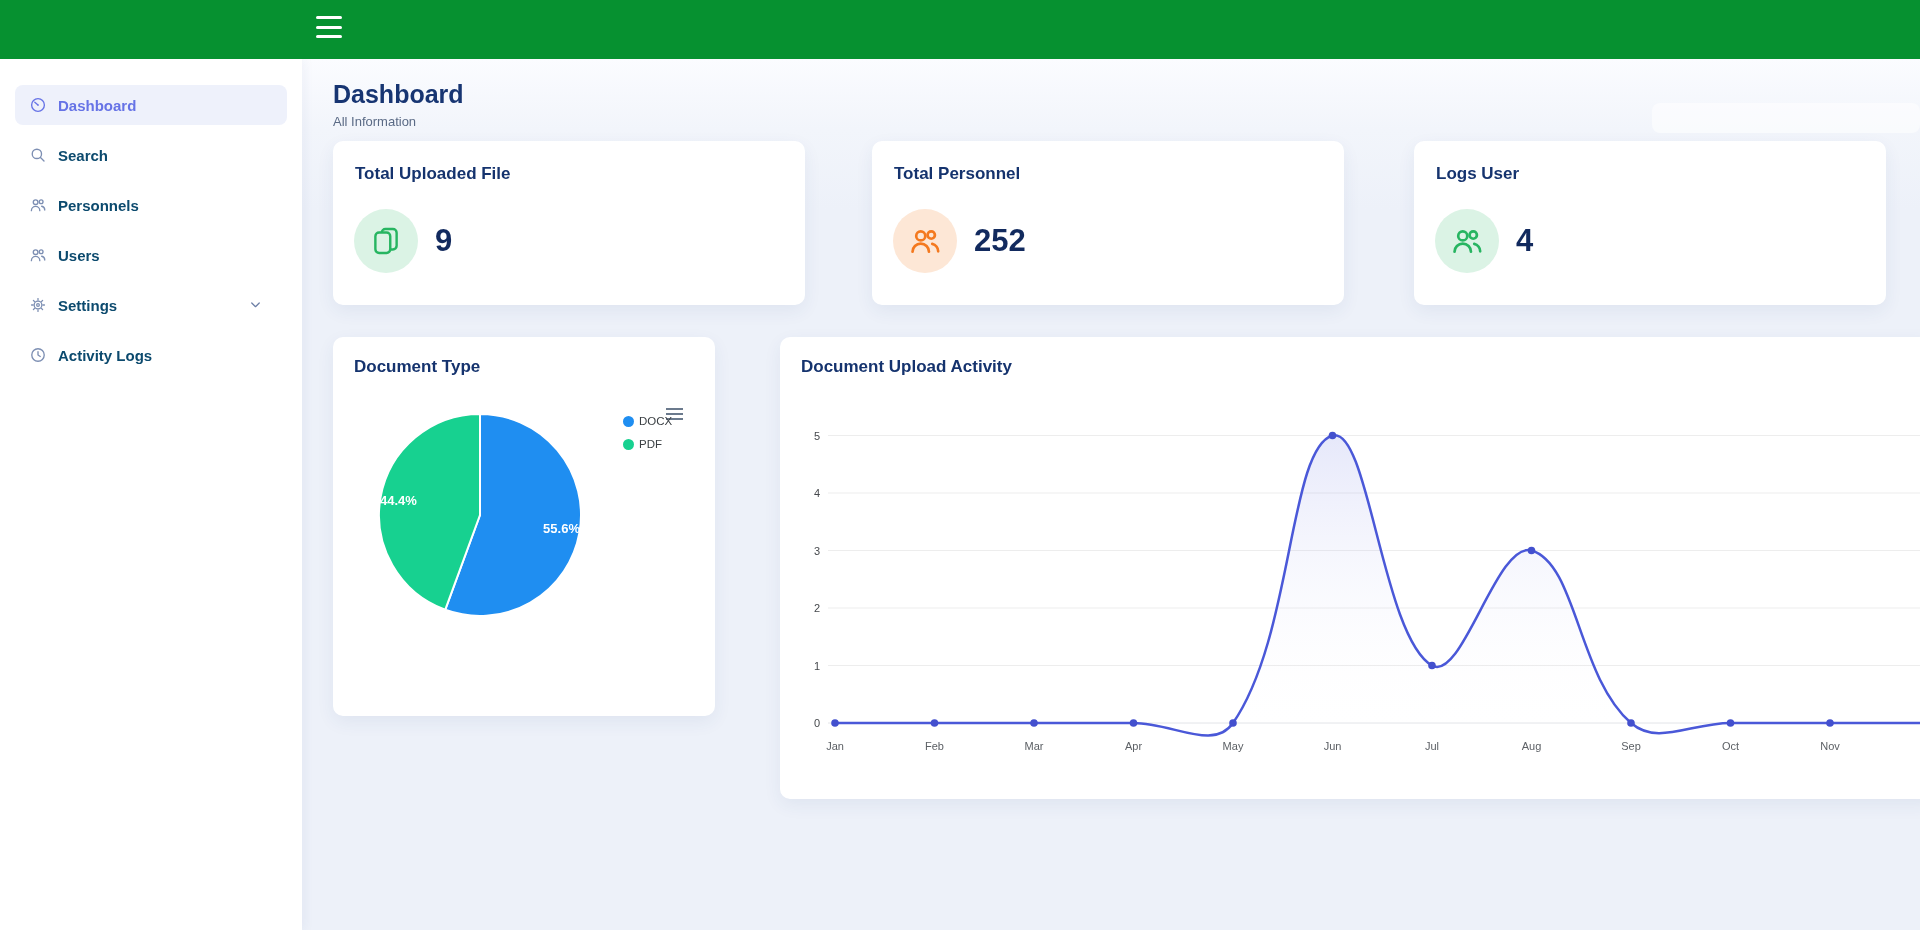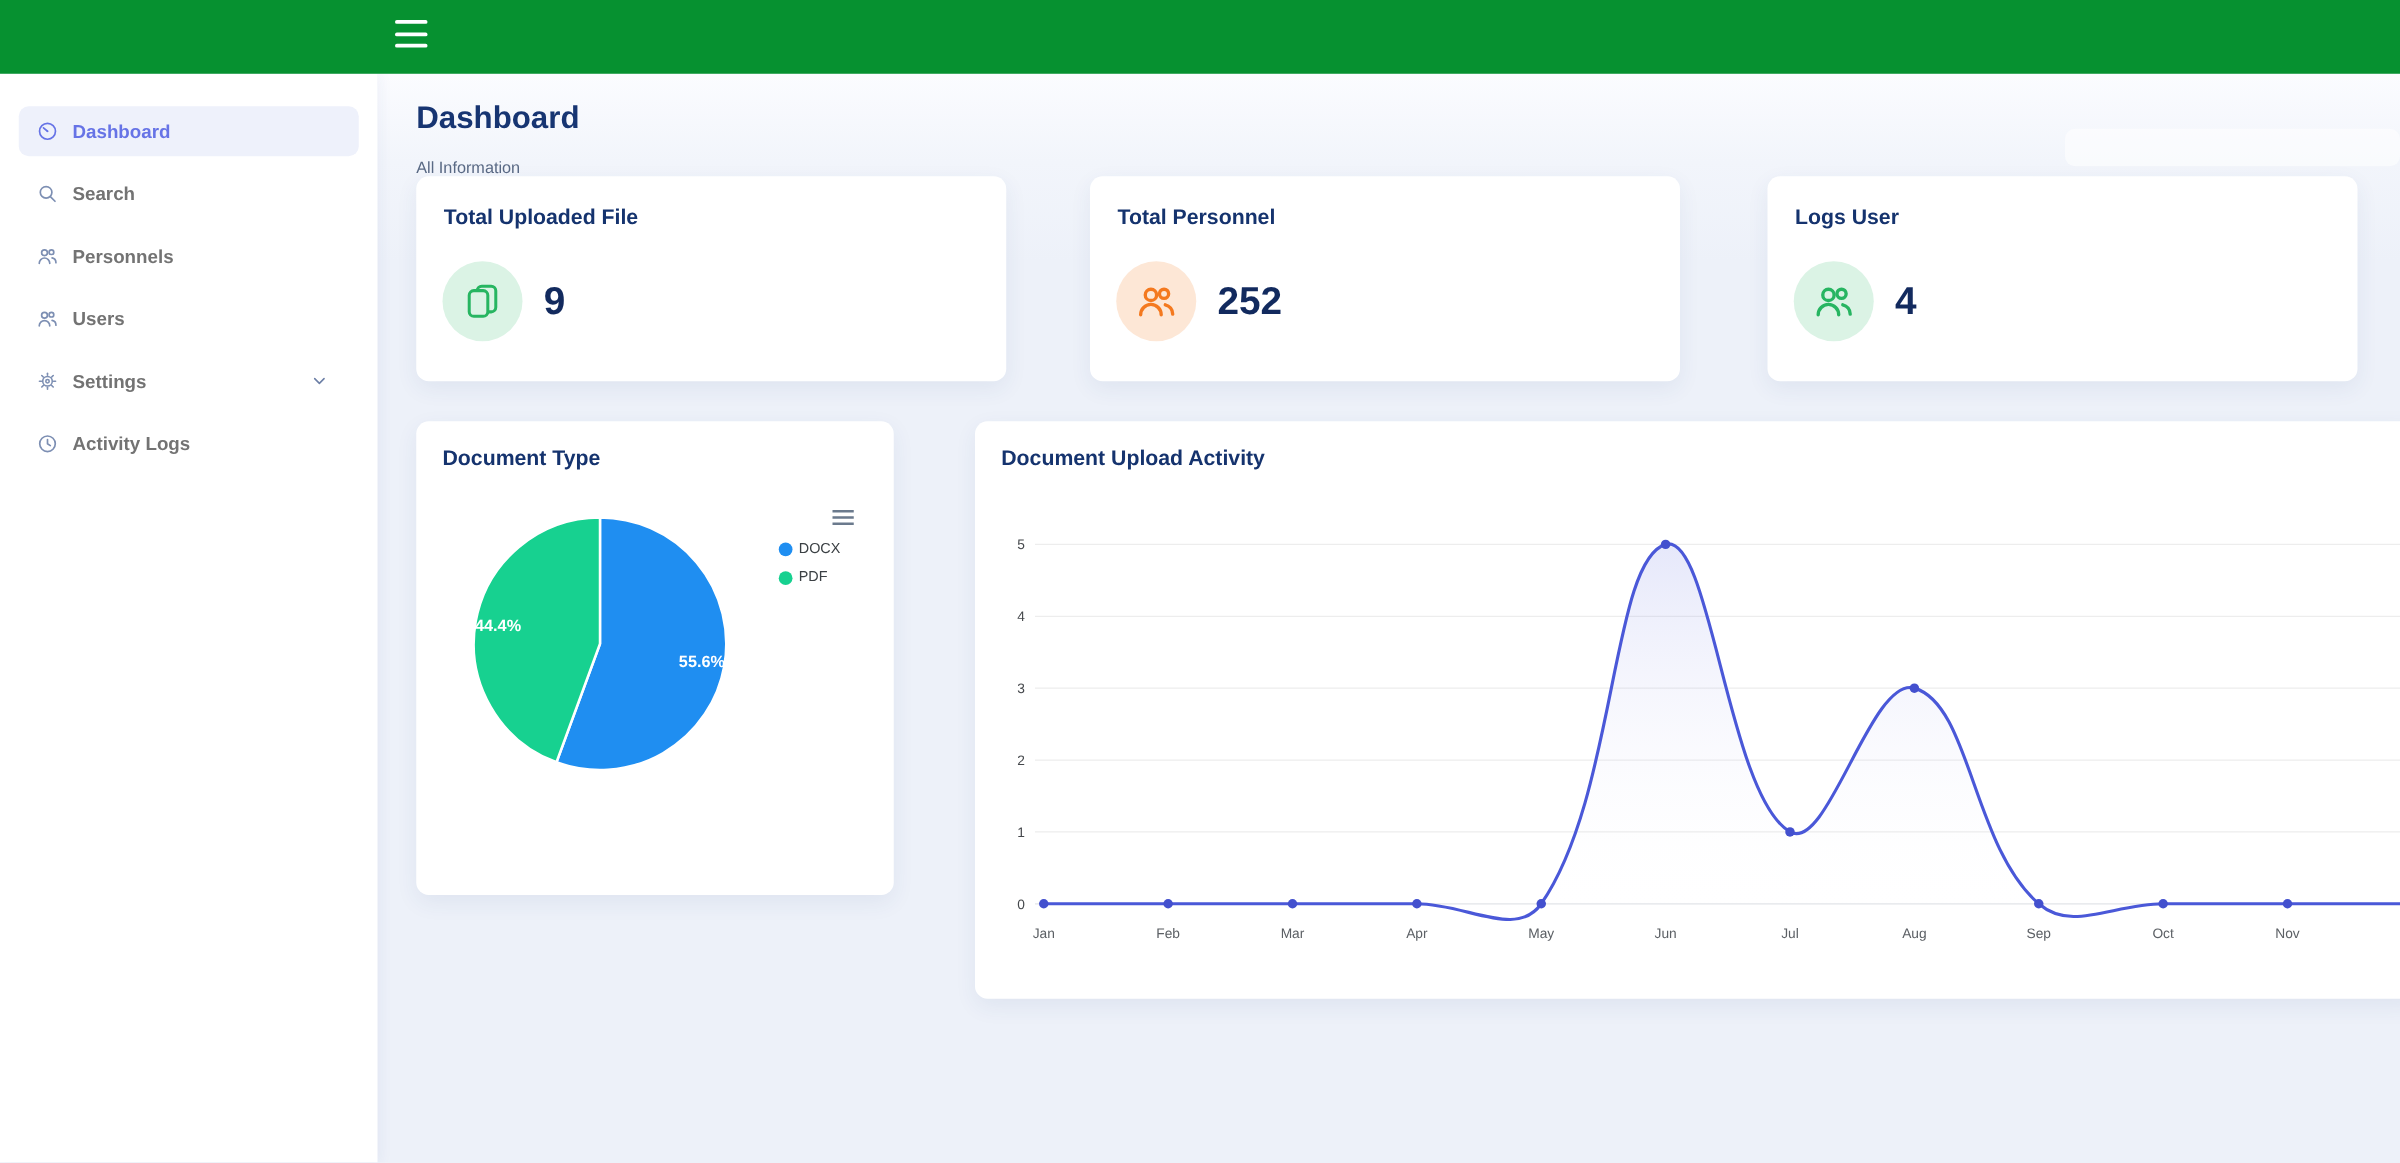--- a/index.html
+++ b/index.html
@@ -9,32 +9,32 @@
 
   
   .topbar { position:absolute; left:0; top:0; width:1920px; height:59px; background:#069130; z-index:30; }
   .hamburger { position:absolute; left:316px; top:16px; width:26px; height:26px; cursor:pointer; }
   .hamburger span { display:block; width:26px; height:3px; background:#ffffff; border-radius:2px; margin-bottom:6.5px; }
 
   
   .sidebar { position:absolute; left:0; top:59px; width:302px; height:871px; background:#ffffff;
              box-shadow:3px 0 10px rgba(46,68,128,0.05); z-index:20; padding-top:26px; }
   .side-item { position:relative; height:40px; margin:0 15px 10px 15px; display:flex; align-items:center;
-               padding-left:14px; border-radius:8px; color:#737373; font-size:15px; font-weight:700; cursor:pointer; }
+               padding-left:14px; border-radius:8px; color:#0c4a6e; font-size:15px; font-weight:700; cursor:pointer; }
   .side-item .s-icon { width:18px; height:18px; margin-right:11px; color:#7d8fb3; flex:0 0 auto; display:flex; }
   .side-item.active { background:#eef1fb; color:#6673e6; }
   .side-item.active .s-icon { color:#6673e6; }
   .side-item .chev { position:absolute; right:24px; top:12px; width:15px; height:15px; color:#6c7fa6; }
   .s-icon svg, .chev svg { width:100%; height:100%; }
 
   
   .main { position:absolute; left:302px; top:59px; width:1618px; height:871px;
           background:linear-gradient(180deg,#fbfcff 0%,#f2f5fb 70px,#edf1f9 150px,#edf1f9 100%); }
   .page-title { position:absolute; left:31px; top:21px; font-size:25px; font-weight:700; color:#173572; }
-  .page-subtitle { position:absolute; left:31px; top:67px; font-size:13px; color:#5a6a85; }
+  .page-subtitle { position:absolute; left:31px; top:55px; font-size:13px; color:#5a6a85; }
   .topright-ghost { position:absolute; left:1350px; top:44px; width:268px; height:30px; border-radius:8px;
                     background:rgba(255,255,255,0.55); }
 
   
   .card { position:absolute; background:#ffffff; border-radius:10px; box-shadow:0 6px 18px rgba(46,68,128,0.07); }
   .stat-card { width:472px; height:164px; top:82px; }
   .stat-card .c-title { position:absolute; left:22px; top:23px; font-size:17px; font-weight:700; color:#15336e; }
   .stat-icon-wrap { position:absolute; left:21px; top:68px; width:64px; height:64px; border-radius:50%;
                     display:flex; align-items:center; justify-content:center; }
   .stat-icon-wrap svg { width:34px; height:34px; }
@@ -43,21 +43,21 @@
 
   .pie-card  { left:31px;  top:278px; width:382px;  height:379px; }
   .line-card { left:435px; top:278px; width:1156px; height:462px;margin-left:43px; }
   .chart-title { position:absolute; left:21px; top:20px; font-size:17px; font-weight:700; color:#15336e; }
 
   
   .pie-svg { position:absolute; left:44px; top:75px; width:206px; height:206px; }
   .pie-label { font-weight:700; font-size:13px; fill:#ffffff; }
   .apex-menu { position:absolute; left:333px; top:71px; width:17px; height:13px; cursor:pointer; }
   .apex-menu span { display:block; width:17px; height:2.4px; background:#6b7a8d; margin-bottom:2.6px; }
-  .legend { position:absolute; left:290px; top:96px; }
+  .legend { position:absolute; left:290px; top:78px; }
   .legend-item { display:flex; align-items:center; margin-bottom:11px; cursor:pointer; }
   .legend-dot { width:11px; height:11px; border-radius:50%; margin-right:5px; }
   .legend-label { font-size:11.5px; color:#3b4044; }
 
   .line-svg { position:absolute; left:0; top:0; width:1156px; height:462px; }
 </style>
 </head>
 <body>
 
 <div id="app">

